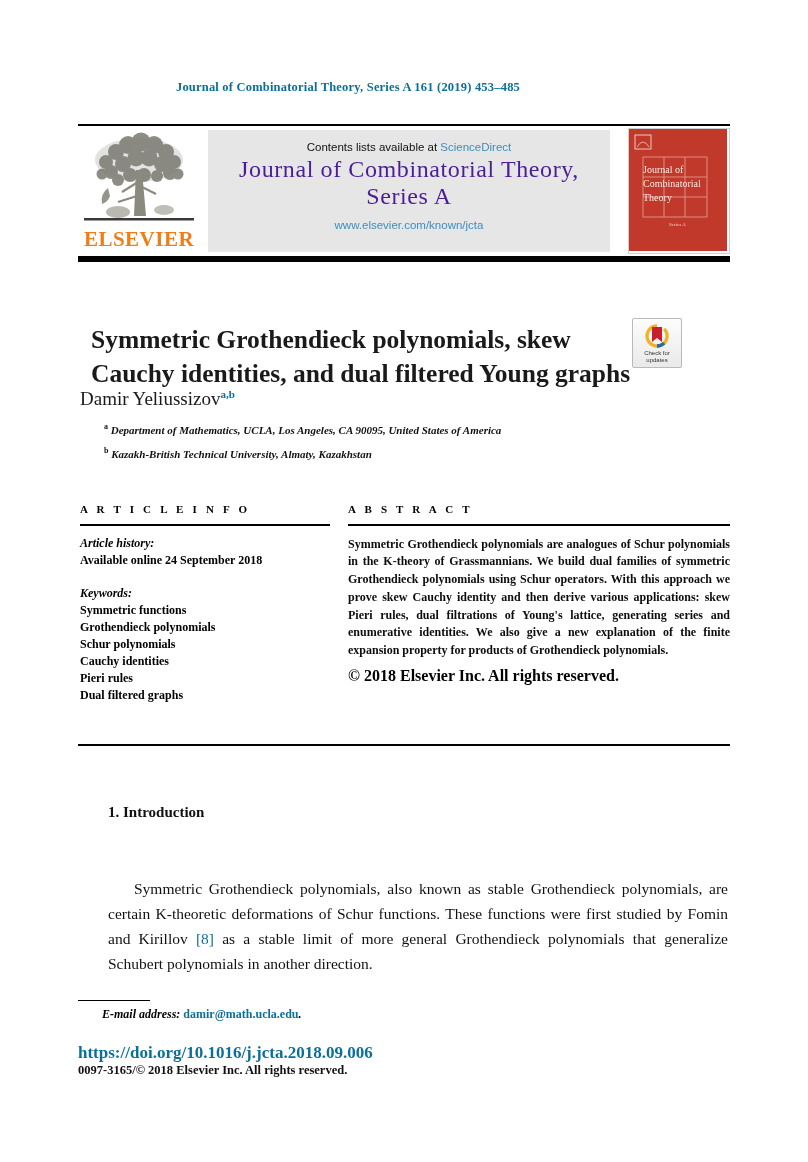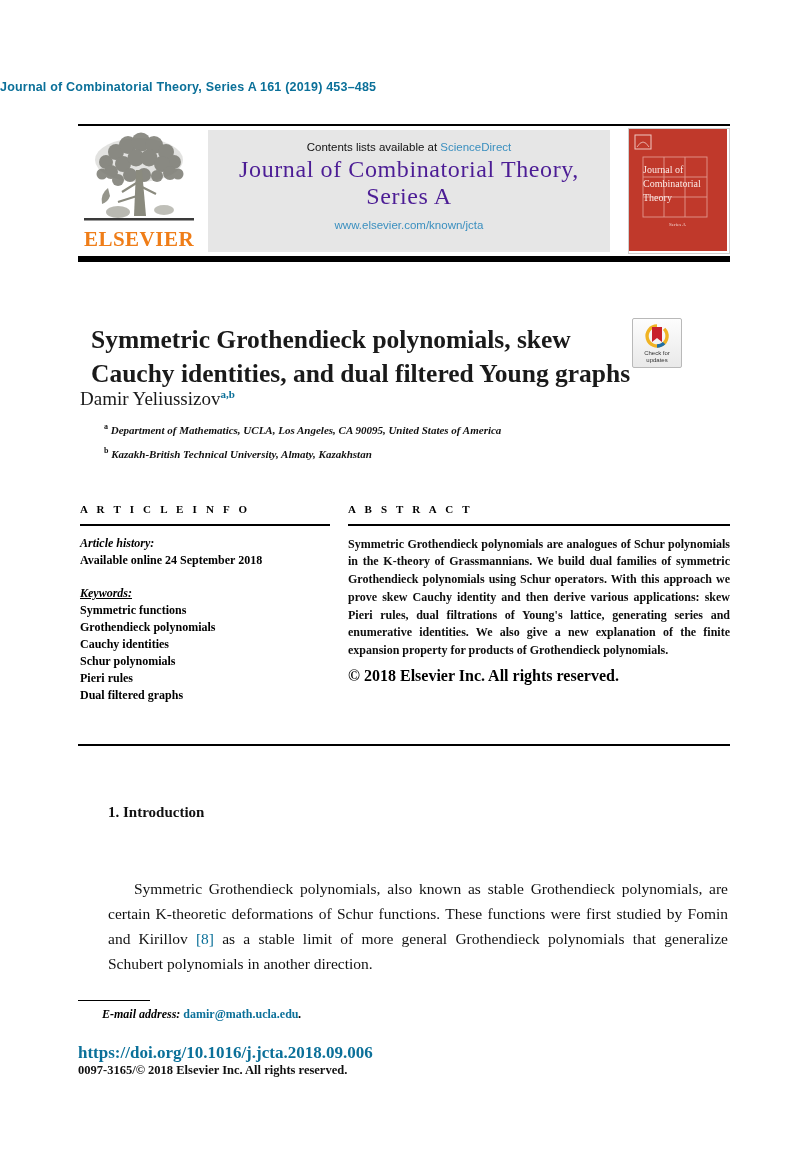--- a/index.html
+++ b/index.html
@@ -20,22 +20,22 @@
     left: 0; top: 0;
     width: 808px;
     height: 1162px;
   }
 
   
   .runhead {
     position: absolute;
     left: 0; top: 80px;
     width: 696px;
-    text-align: left;
-    font-family: Liberation Sans, sans-serif;
+    text-align: center;
+    font-family: Liberation Serif, serif;
     font-weight: bold;
     font-size: 12.5px;
     color: #0b7099;
     letter-spacing: 0.2px;
   }
 
   
   .masthead {
     position: absolute;
     left: 78px; top: 126px;
@@ -203,21 +203,21 @@
     line-height: 1.42;
     font-weight: bold;
   }
   .hist .it { font-style: italic; }
   .kw {
     margin-top: 16px;
     font-size: 12px;
     line-height: 1.42;
     font-weight: bold;
   }
-  .kw .it { font-style: italic; text-decoration: underline; }
+  .kw .it { font-style: italic; }
 
   .abstract {
     margin-top: 10px;
     font-size: 12px;
     line-height: 1.48;
     font-weight: bold;
     text-align: justify;
     color: #0d0d0d;
   }
   .copyright {
@@ -401,22 +401,22 @@
     <div class="sec-head">A R T I C L E   I N F O</div>
     <div class="col-rule"></div>
     <div class="hist">
       <div class="it">Article history:</div>
       <div>Available online 24 September 2018</div>
     </div>
     <div class="kw">
       <div class="it">Keywords:</div>
       <div>Symmetric functions</div>
       <div>Grothendieck polynomials</div>
+      <div>Schur polynomials</div>
       <div>Cauchy identities</div>
-      <div>Schur polynomials</div>
       <div>Pieri rules</div>
       <div>Dual filtered graphs</div>
     </div>
   </div>
 
   <div class="col-right">
     <div class="sec-head">A B S T R A C T</div>
     <div class="col-rule"></div>
     <div class="abstract">Symmetric Grothendieck polynomials are analogues of Schur polynomials in the K-theory of Grassmannians. We build dual families of symmetric Grothendieck polynomials using Schur operators. With this approach we prove skew Cauchy identity and then derive various applications: skew Pieri rules, dual filtrations of Young's lattice, generating series and enumerative identities. We also give a new explanation of the finite expansion property for products of Grothendieck polynomials.</div>
     <div class="copyright">© 2018 Elsevier Inc. All rights reserved.</div>

